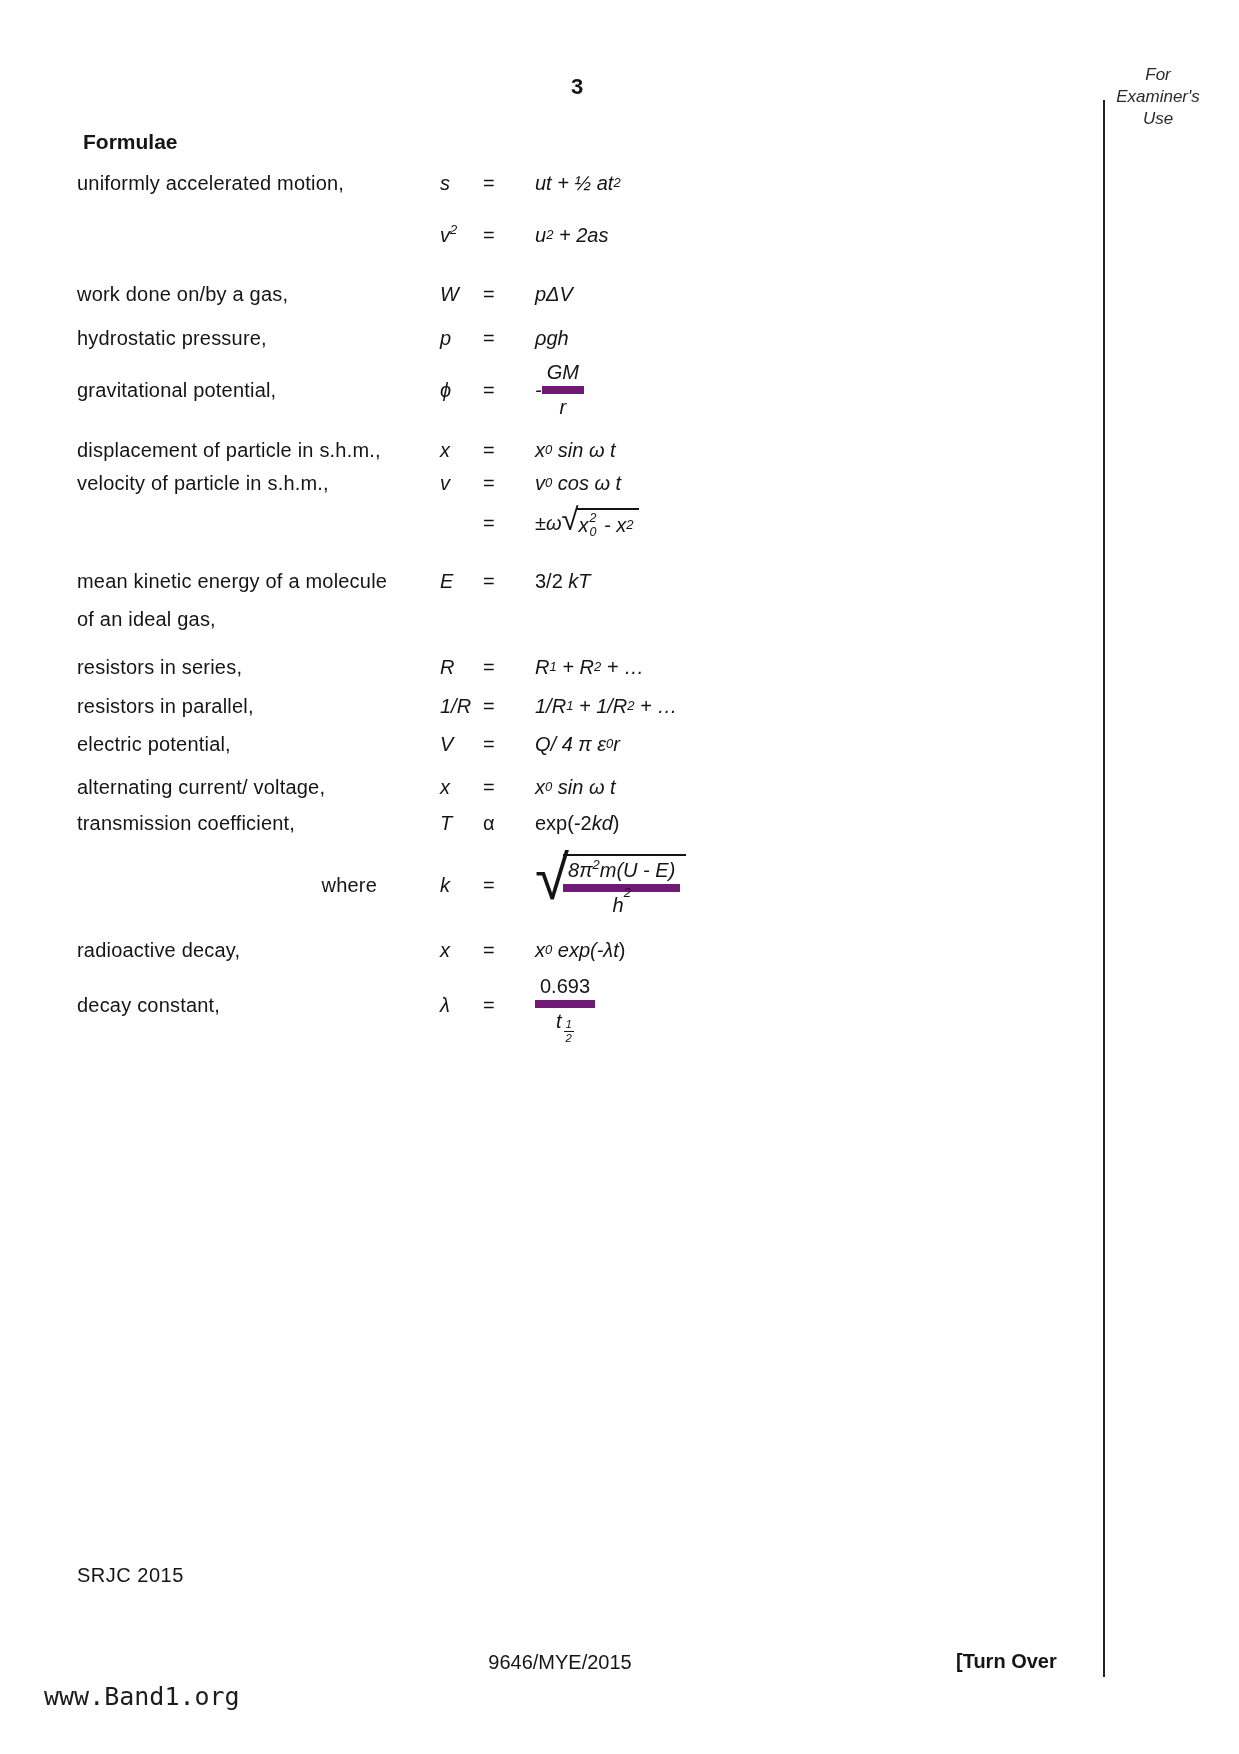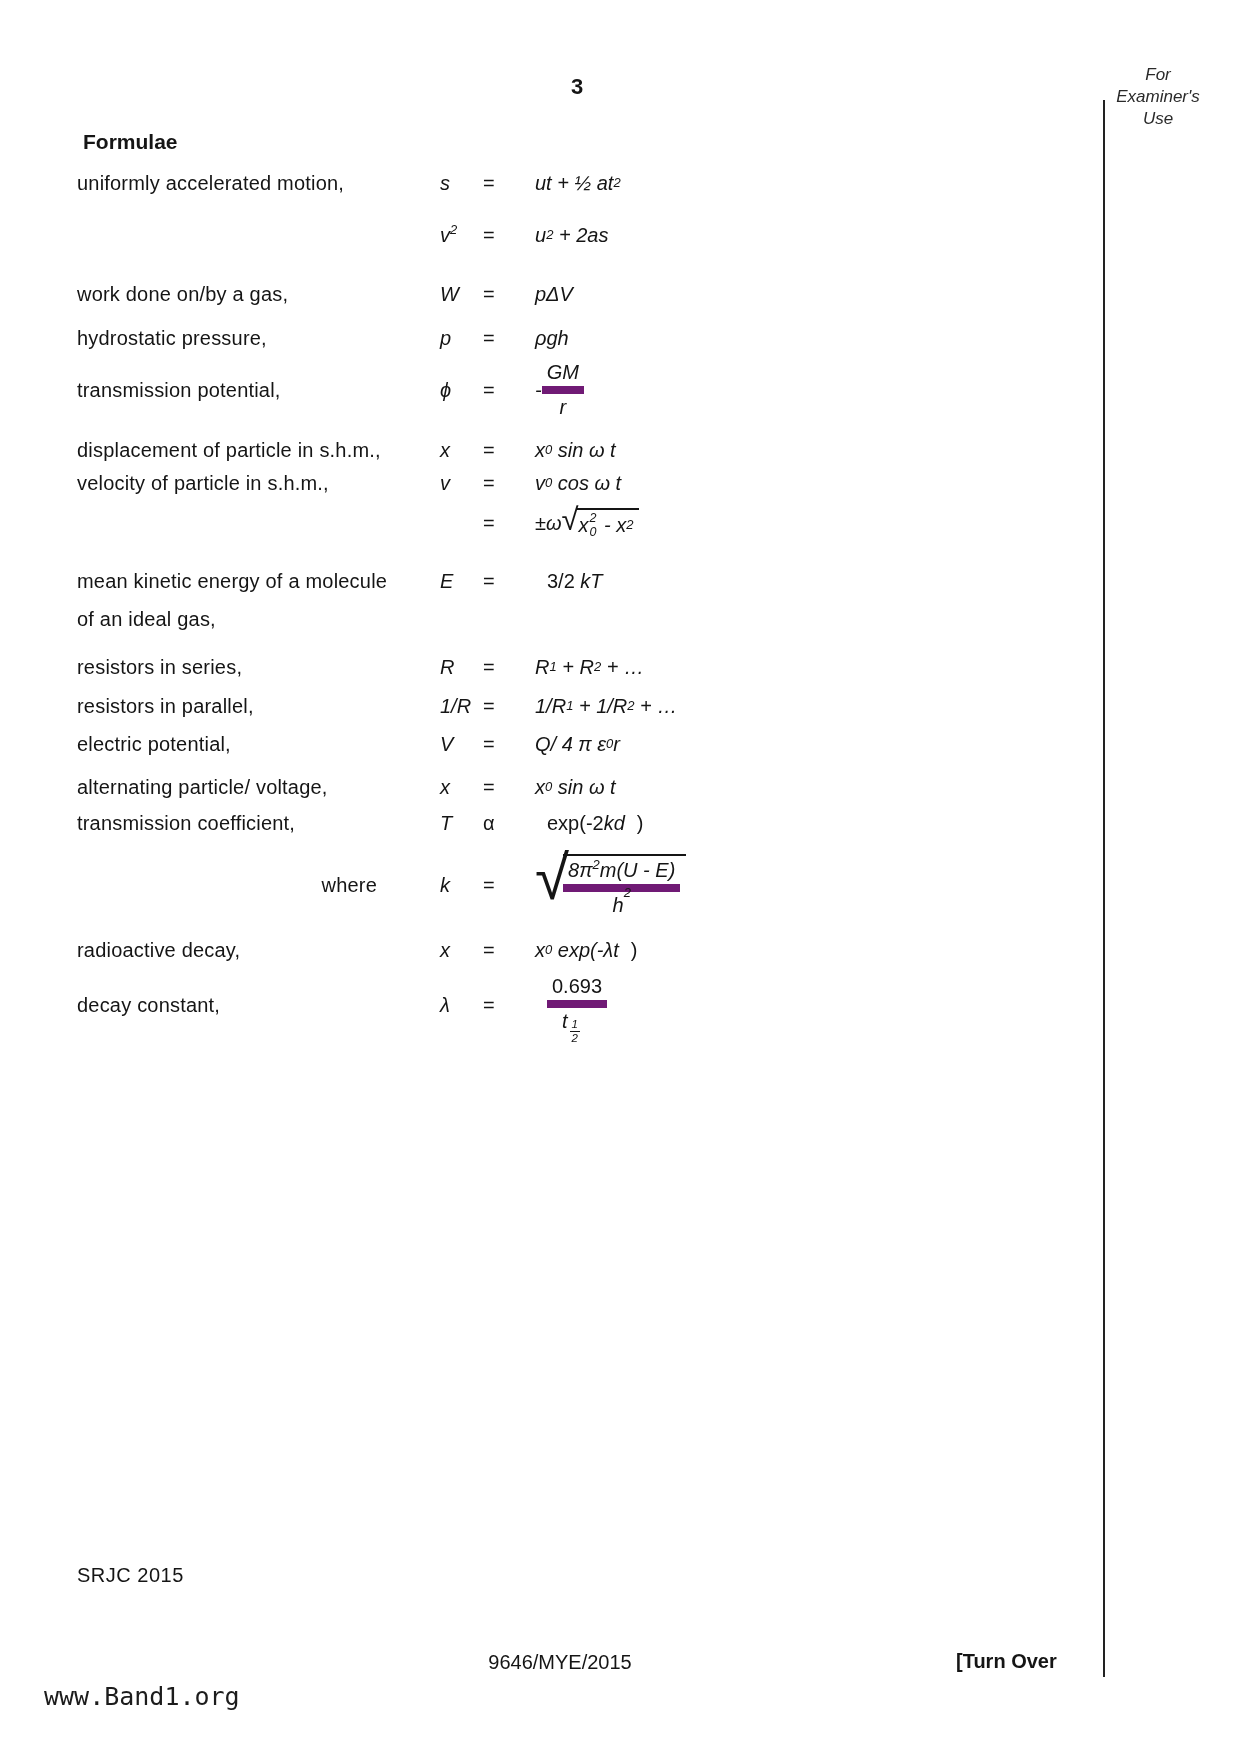--- a/index.html
+++ b/index.html
@@ -16,21 +16,21 @@
   .heading{position:absolute;left:83px;top:130px;font-weight:bold;font-size:21px;}
 
   .row{position:absolute;left:77px;display:flex;align-items:center;height:30px;}
   .lbl{width:363px;flex:none;letter-spacing:0.2px;}
   .lbl.right{text-align:right;padding-right:63px;box-sizing:border-box;}
   .sym{width:43px;flex:none;font-style:italic;}
   .rel{width:42px;flex:none;}
   .expr{flex:none;display:inline-flex;align-items:center;font-style:italic;padding-left:10px;white-space:pre;}
   sup{font-size:13px;line-height:0;}
   sub{font-size:13px;line-height:0;}
-  .up{font-style:normal;margin-left:12px;}
+  .up{font-style:normal;}
 
   .frac{display:inline-flex;flex-direction:column;align-items:center;line-height:1.25;}
   .fnum{border-bottom:8px solid #701a75;padding:0 5px 1px 5px;}
   .fden{padding-top:1px;display:inline-flex;align-items:flex-start;}
 
   .sqrt{display:inline-flex;align-items:flex-start;}
   .radical{font-style:normal;font-size:31px;line-height:1;transform:translateY(-4px);}
   .radbody{border-top:2px solid #151515;display:inline-flex;align-items:center;
     padding:2px 5px 0 2px;margin-left:-2px;white-space:pre;}
 
@@ -95,21 +95,21 @@
 <div class="row" style="top:323px">
   <div class="lbl">hydrostatic pressure,</div>
   <div class="sym">p</div>
   <div class="rel">=</div>
   <div class="expr">
     <span>ρgh</span>
   </div>
 </div>
 
 <div class="row" style="top:360px;height:60px">
-  <div class="lbl">transmission potential,</div>
+  <div class="lbl">gravitational potential,</div>
   <div class="sym">ϕ</div>
   <div class="rel">=</div>
   <div class="expr">
     <span>-</span><span class="frac"><span class="fnum">GM</span><span class="fden">r</span></span>
   </div>
 </div>
 
 <div class="row" style="top:435px">
   <div class="lbl">displacement of particle in s.h.m.,</div>
   <div class="sym">x</div>
@@ -171,21 +171,21 @@
 <div class="row" style="top:729px">
   <div class="lbl">electric potential,</div>
   <div class="sym">V</div>
   <div class="rel">=</div>
   <div class="expr">
     <span>Q/ 4 π ε</span><sub>0</sub><span>r</span>
   </div>
 </div>
 
 <div class="row" style="top:772px">
-  <div class="lbl">alternating particle/ voltage,</div>
+  <div class="lbl">alternating current/ voltage,</div>
   <div class="sym">x</div>
   <div class="rel">=</div>
   <div class="expr">
     <span>x</span><sub>0</sub><span> sin ω t</span>
   </div>
 </div>
 
 <div class="row" style="top:808px">
   <div class="lbl">transmission coefficient,</div>
   <div class="sym">T</div>

